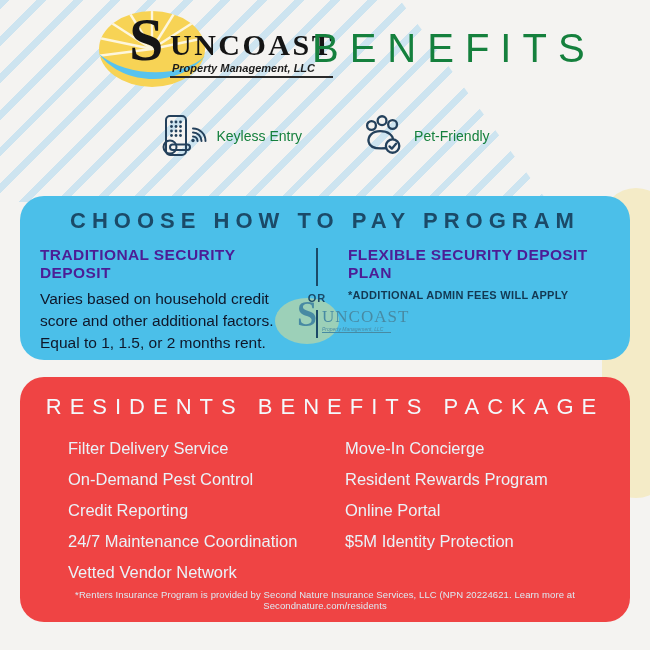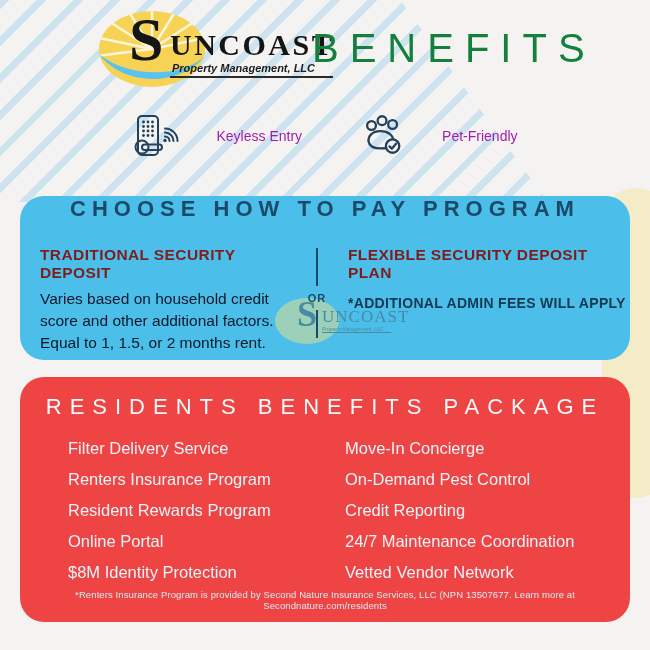--- a/index.html
+++ b/index.html
@@ -41,36 +41,36 @@
   .benefits-title{
     position:absolute; left:312px; top:26px;
     font-size:40px; letter-spacing:11px; font-weight:500; color:#15803d;
   }
   
   .features{
     position:absolute; left:0; top:112px; width:100%;
     display:flex; justify-content:center; align-items:center; gap:58px; z-index:2;
   }
   .feature{ display:flex; align-items:center; gap:8px; }
-  .feature-label{ font-size:14px; color:#a21caf; font-weight:500;margin-left:28px; }
+  .feature-label{ font-size:14px; color:#15803d; font-weight:500; }
   
   .pay-box{
     position:absolute; left:20px; top:196px; width:610px; height:164px;
     background:#4bbfe9; border-radius:24px; z-index:1;
   }
   .pay-title{
-    text-align:center; padding-top:0;
+    text-align:center; padding-top:12px;
     font-size:22px; letter-spacing:6px; font-weight:600; color:#1b4a68;
   }
   .pay-col{ position:absolute; top:50px; z-index:2; }
   .pay-col-left{ left:20px; width:268px; }
   .pay-col-right{ left:328px; width:278px; }
-  .pay-heading{ font-size:15.5px; font-weight:bold; color:#7f1d1d; letter-spacing:.4px; }
+  .pay-heading{ font-size:15.5px; font-weight:bold; color:#4c1d95; letter-spacing:.4px; }
   .pay-body{ margin-top:6px; font-size:15.5px; line-height:1.42; color:#0f172a; }
-  .pay-note{ margin-top:13px; font-size:14px; font-weight:bold; color:#133852; letter-spacing:.3px; }
+  .pay-note{ margin-top:7px; font-size:11px; font-weight:bold; color:#133852; letter-spacing:.3px; }
   .divider{
     position:absolute; left:288px; top:52px; width:18px; height:108px;
     display:flex; flex-direction:column; align-items:center; z-index:2;
   }
   .divider .line{ width:2px; background:#1b4a68; }
   .divider .line.top{ height:38px; }
   .divider .line.bottom{ height:28px; }
   .divider .or{ font-size:11px; font-weight:bold; color:#1b4a68; letter-spacing:1px; margin:6px 0; }
   .watermark{
     position:absolute; left:255px; top:100px; z-index:1; opacity:.5;
@@ -210,25 +210,24 @@
       <div class="pay-heading">FLEXIBLE SECURITY DEPOSIT PLAN</div>
       <div class="pay-note">*ADDITIONAL ADMIN FEES WILL APPLY</div>
     </div>
   </div>
 
   <div class="rbp-box">
     <div class="rbp-title">RESIDENTS BENEFITS PACKAGE</div>
     <div class="rbp-grid">
       <div class="rbp-item">Filter Delivery Service</div>
       <div class="rbp-item">Move-In Concierge</div>
-      <div class="rbp-item">Renters Insurance Program</div>
       <div class="rbp-item">On-Demand Pest Control</div>
       <div class="rbp-item">Resident Rewards Program</div>
       <div class="rbp-item">Credit Reporting</div>
       <div class="rbp-item">Online Portal</div>
       <div class="rbp-item">24/7 Maintenance Coordination</div>
-      <div class="rbp-item">$8M Identity Protection</div>
+      <div class="rbp-item">$5M Identity Protection</div>
       <div class="rbp-item">Vetted Vendor Network</div>
     </div>
-    <div class="rbp-footnote">*Renters Insurance Program is provided by Second Nature Insurance Services, LLC (NPN 13507677. Learn more at Secondnature.com/residents</div>
+    <div class="rbp-footnote">*Renters Insurance Program is provided by Second Nature Insurance Services, LLC (NPN 20224621. Learn more at Secondnature.com/residents</div>
   </div>
 
 </div>
 
 </body></html>

